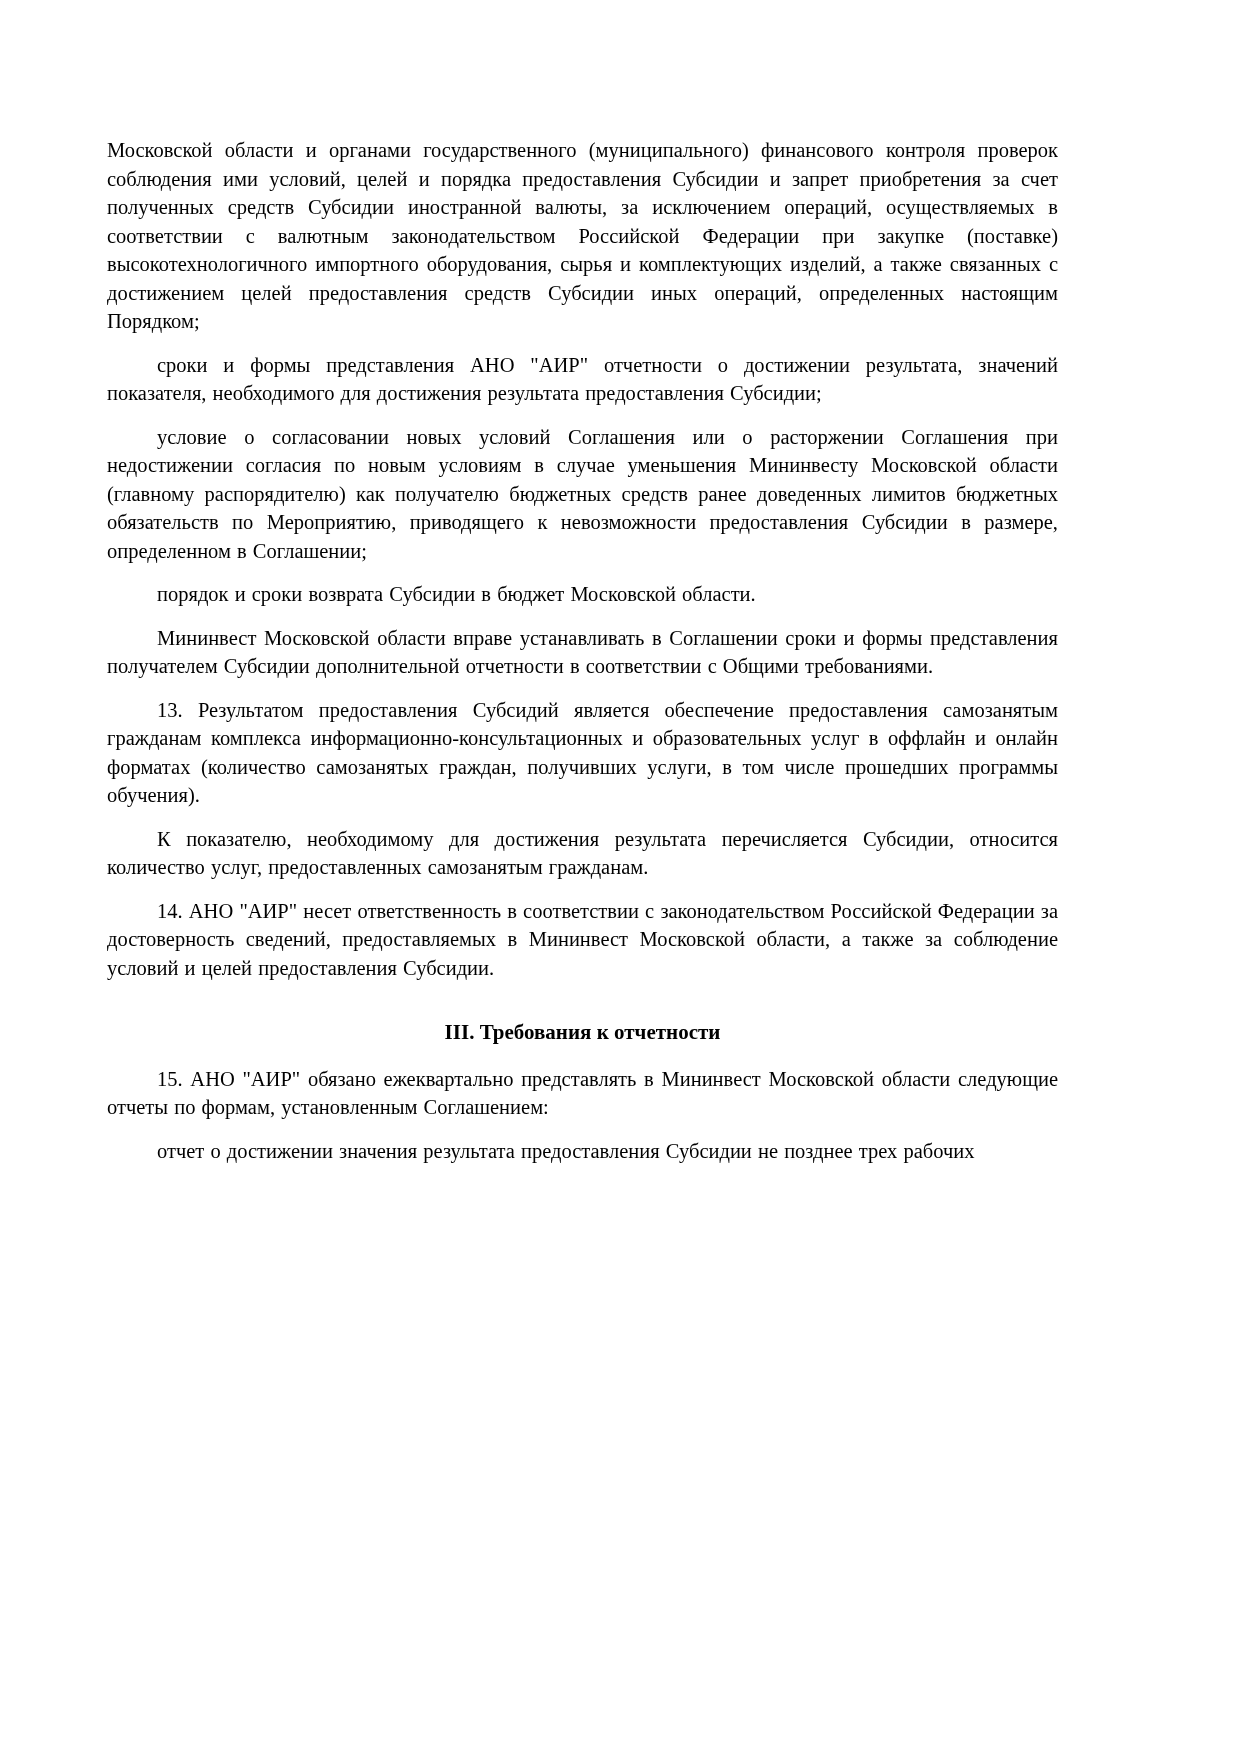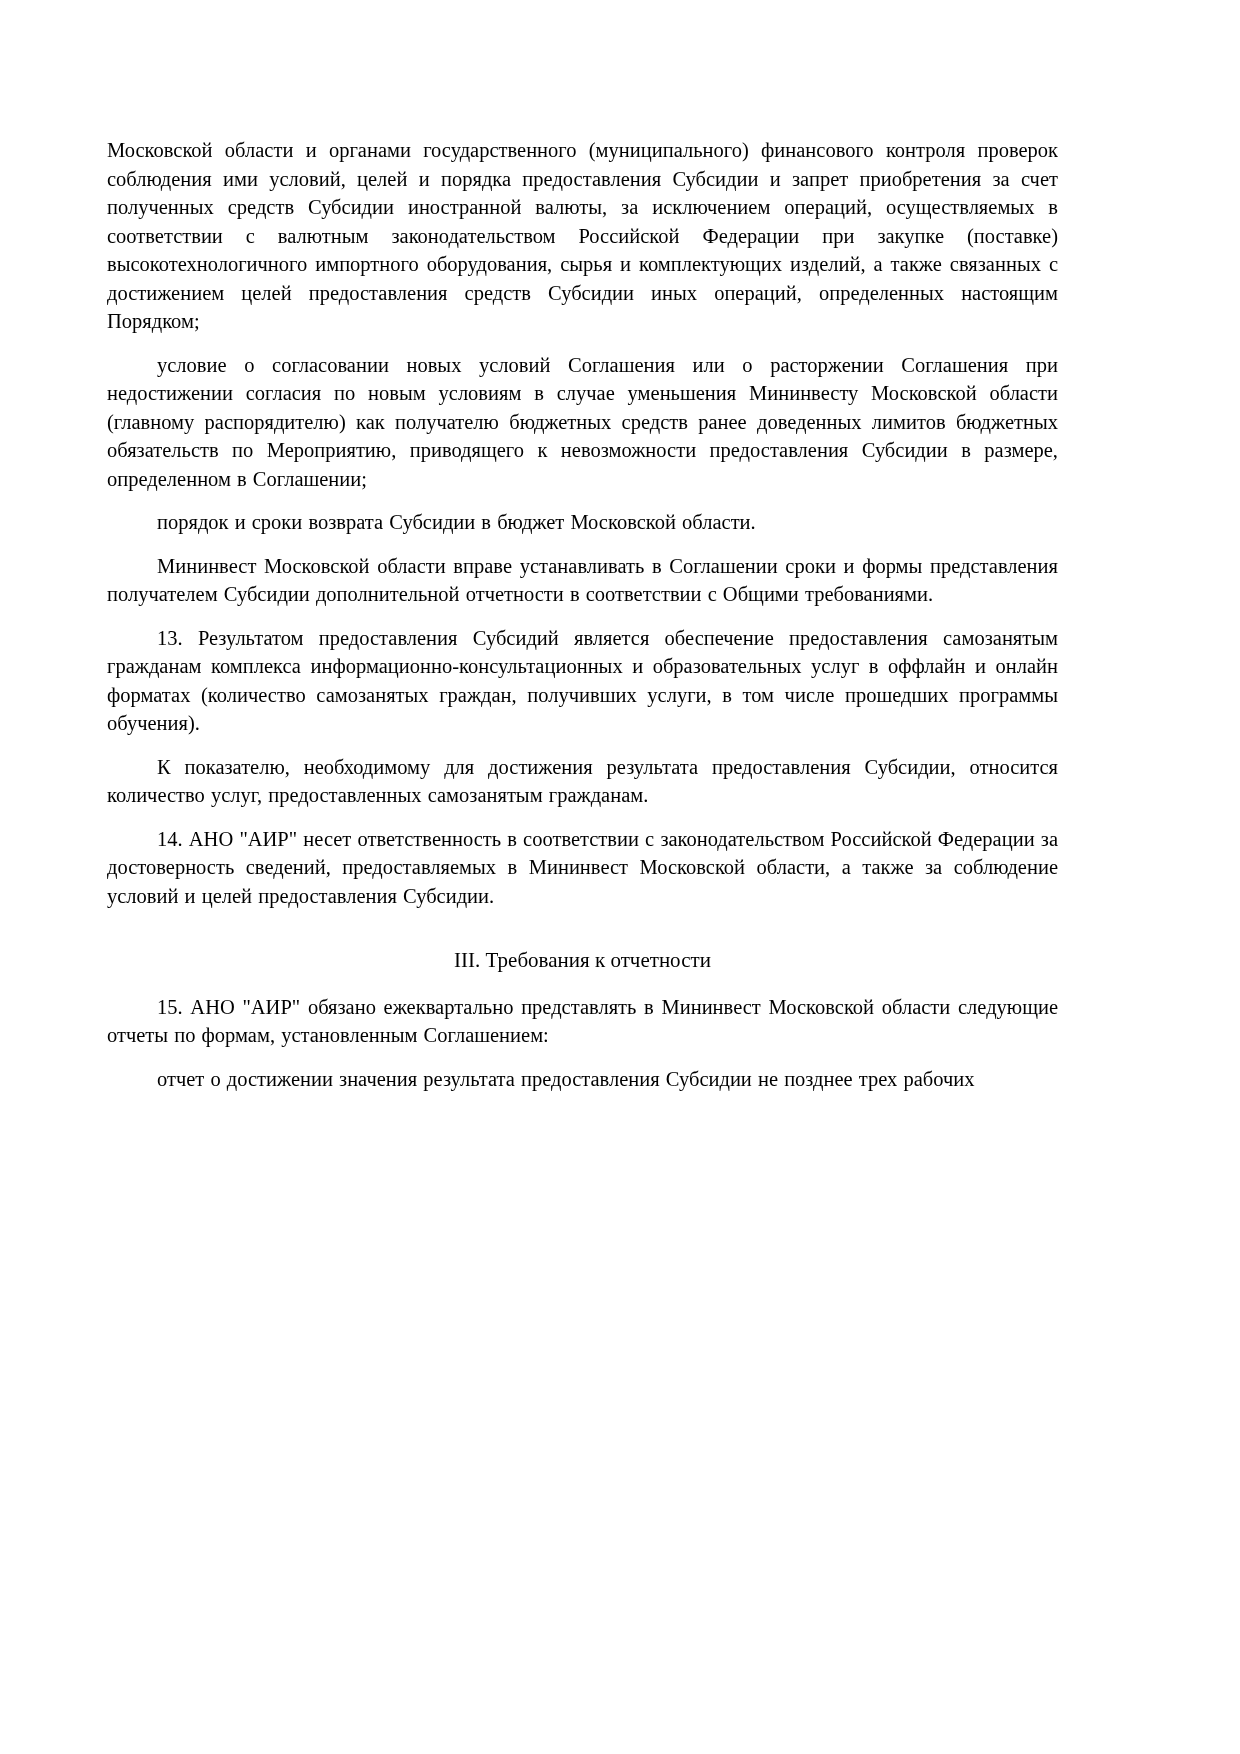--- a/index.html
+++ b/index.html
@@ -29,42 +29,43 @@
     text-align: justify;
     word-spacing: 1px;
   }
   .para.indent {
     text-indent: 50px;
   }
   .section-heading {
     margin: 36px 0 18px 0;
     font-size: 21px;
     line-height: 28.5px;
-    font-weight: normal;
+    font-weight: bold;
     text-align: center;
   }
 </style>
 </head>
 <body>
 
 <div class="page">
   <div class="content">
 
     <p class="para">Московской области и органами государственного (муниципального) финансового контроля проверок соблюдения ими условий, целей и порядка предоставления Субсидии и запрет приобретения за счет полученных средств Субсидии иностранной валюты, за исключением операций, осуществляемых в соответствии с валютным законодательством Российской Федерации при закупке (поставке) высокотехнологичного импортного оборудования, сырья и комплектующих изделий, а также связанных с достижением целей предоставления средств Субсидии иных операций, определенных настоящим Порядком;</p>
 
+    <p class="para indent">сроки и формы представления АНО "АИР" отчетности о достижении результата, значений показателя, необходимого для достижения результата предоставления Субсидии;</p>
 
     <p class="para indent">условие о согласовании новых условий Соглашения или о расторжении Соглашения при недостижении согласия по новым условиям в случае уменьшения Мининвесту Московской области (главному распорядителю) как получателю бюджетных средств ранее доведенных лимитов бюджетных обязательств по Мероприятию, приводящего к невозможности предоставления Субсидии в размере, определенном в Соглашении;</p>
 
     <p class="para indent">порядок и сроки возврата Субсидии в бюджет Московской области.</p>
 
     <p class="para indent">Мининвест Московской области вправе устанавливать в Соглашении сроки и формы представления получателем Субсидии дополнительной отчетности в соответствии с Общими требованиями.</p>
 
     <p class="para indent">13. Результатом предоставления Субсидий является обеспечение предоставления самозанятым гражданам комплекса информационно-консультационных и образовательных услуг в оффлайн и онлайн форматах (количество самозанятых граждан, получивших услуги, в том числе прошедших программы обучения).</p>
 
-    <p class="para indent">К показателю, необходимому для достижения результата предоставления Субсидии, относится количество услуг, предоставленных самозанятым гражданам.</p>
+    <p class="para indent">К показателю, необходимому для достижения результата перечисляется Субсидии, относится количество услуг, предоставленных самозанятым гражданам.</p>
 
 
 
     <p class="para indent">14. АНО "АИР" несет ответственность в соответствии с законодательством Российской Федерации за достоверность сведений, предоставляемых в Мининвест Московской области, а также за соблюдение условий и целей предоставления Субсидии.</p>
 
     <h2 class="section-heading">III. Требования к отчетности</h2>
 
     <p class="para indent">15. АНО "АИР" обязано ежеквартально представлять в Мининвест Московской области следующие отчеты по формам, установленным Соглашением:</p>
 
 

